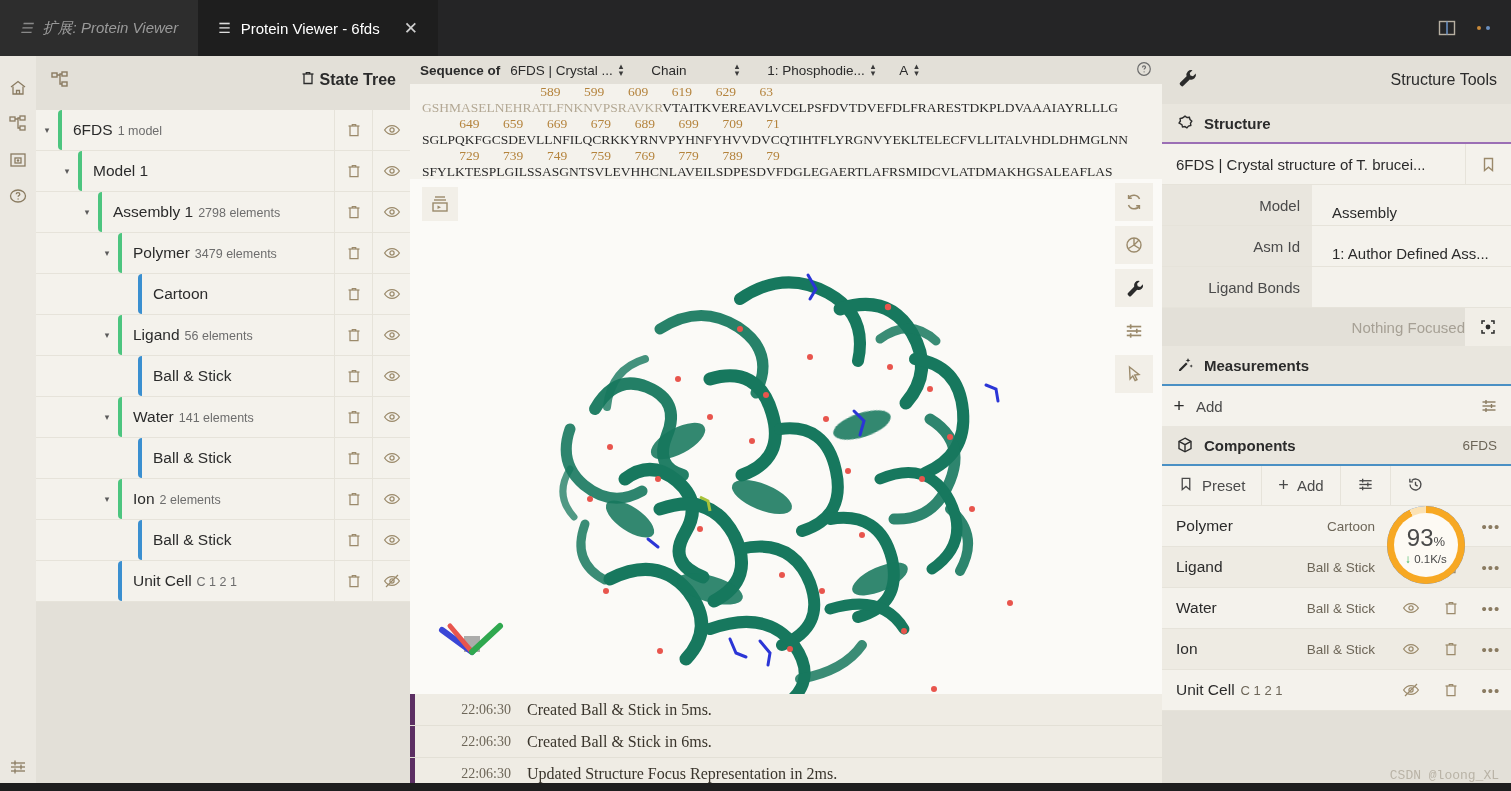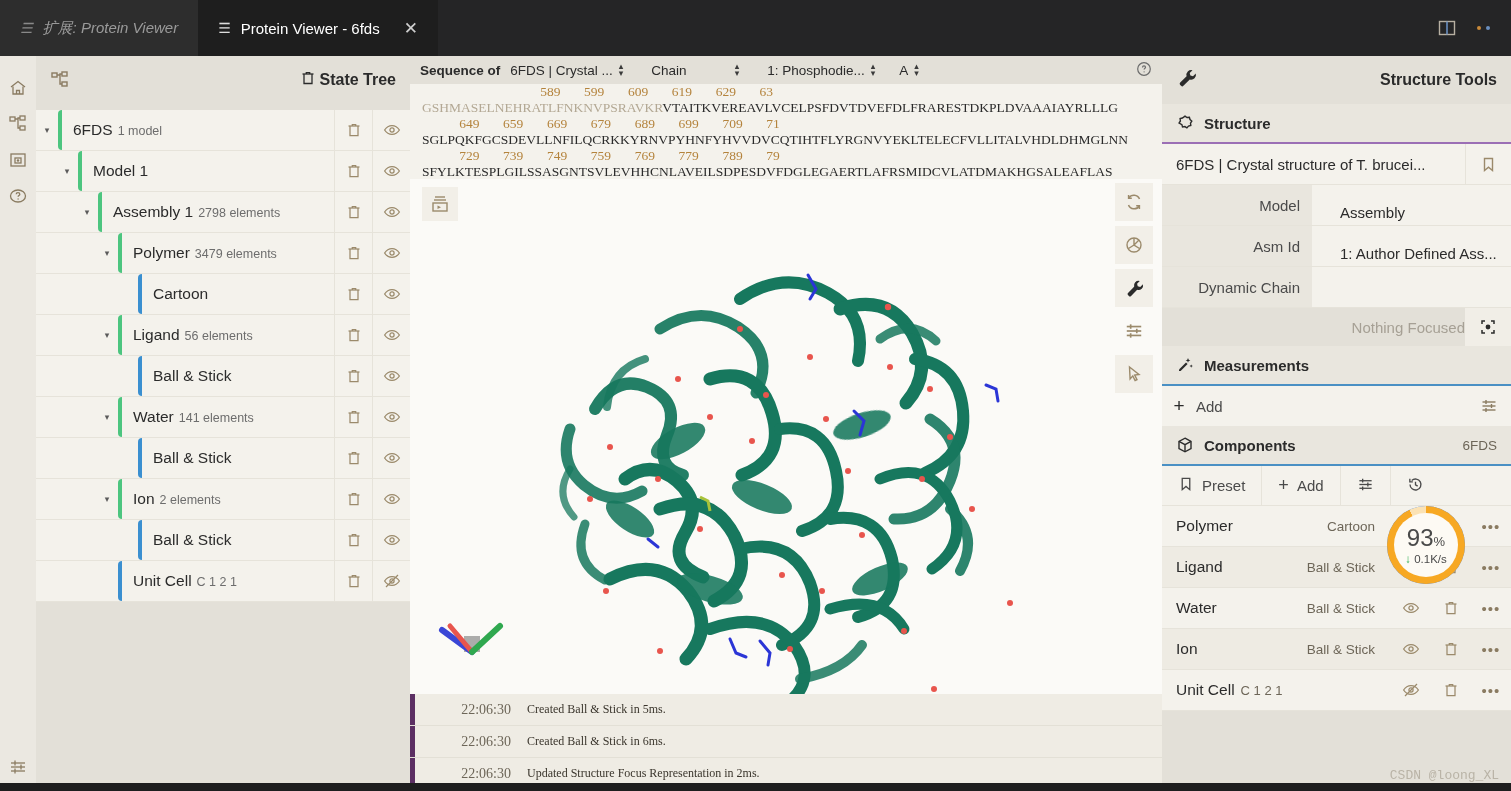--- a/index.html
+++ b/index.html
@@ -62,35 +62,35 @@
   .vp-tools { position:absolute; right:9px; top:4px; display:flex; flex-direction:column; gap:5px; }
   .vp-tool { width:38px; height:38px; background:#f2efe8; display:flex; align-items:center; justify-content:center; color:#9b8a6b; }
   .vp-tool.active { color:#2b2b2b; }
   .vp-tool.plain { background:transparent; }
   .axes { position:absolute; left:24px; bottom:22px; width:76px; height:56px; }
 
   .logpanel { position:absolute; left:0; bottom:0; width:752px; height:97px; background:#efece4; overflow:hidden; }
   .log-row { height:32px; display:flex; align-items:center; border-bottom:1px solid #e3e0d6; font-family:"Liberation Serif", serif; }
   .log-row .bar { width:5px; align-self:stretch; background:#5c2f63; flex:none; }
   .log-row .ts { width:112px; text-align:right; padding-right:16px; font-size:14px; color:#6d6658; }
-  .log-row .msg { font-size:12px; color:#3a352c; }
+  .log-row .msg { font-size:16px; color:#3a352c; }
 
   
   .rightpanel { position:absolute; left:1162px; top:56px; width:349px; height:735px; background:#e3e0d8; overflow:hidden; }
   .rp-header { height:48px; display:flex; align-items:center; padding:0 14px; background:#e3e0d8; }
   .rp-header .hdr-left { color:#2b2b2b; }
-  .rp-header .hdr-title { margin-left:auto; font-weight:bold; font-size:16px; }
+  .rp-header .hdr-title { margin-left:auto; font-weight:normal; font-size:16px; }
   .section-bar { height:38px; display:flex; align-items:center; gap:10px; padding:0 14px; background:#e9e6de; font-weight:bold; font-size:15px; }
   .section-bar .sec-ico { color:#2b2b2b; display:flex; }
   .section-bar .sec-right { margin-left:auto; font-weight:normal; font-size:13.5px; color:#6d6658; }
   .rule-purple { height:2px; background:#9b6fb5; }
   .rule-blue { height:2px; background:#4a90c4; }
   .rp-row { height:41px; display:flex; align-items:center; background:#f4f2ec; border-bottom:1px solid #e6e3da; font-size:15px; }
   .rp-row .k { width:150px; text-align:right; padding-right:12px; color:#4a4a4a; background:#e9e6de; align-self:stretch; display:flex; align-items:center; justify-content:flex-end; }
-  .rp-row .v { flex:1; padding-left:28px; color:#2b2b2b; white-space:nowrap; overflow:hidden;margin-top:15px; }
+  .rp-row .v { flex:1; padding-left:20px; color:#2b2b2b; white-space:nowrap; overflow:hidden;margin-top:15px; }
   .rp-title-row { height:41px; display:flex; align-items:center; background:#f4f2ec; border-bottom:1px solid #e6e3da; }
   .rp-title-row .t { flex:1; padding-left:14px; font-size:15px; white-space:nowrap; overflow:hidden; }
   .rp-title-row .ic { width:46px; display:flex; align-items:center; justify-content:center; color:#9b8a6b; border-left:1px solid #e6e3da; align-self:stretch; }
   .focus-row { height:38px; display:flex; align-items:center; background:#e3e0d8; }
   .focus-row .ft { flex:1; text-align:right; color:#a6a095; font-size:15px; }
   .focus-row .fi { width:46px; display:flex; align-items:center; justify-content:center; background:#f1eee7; align-self:stretch; color:#2b2b2b; }
   .add-row { height:40px; display:flex; align-items:center; background:#f4f2ec; font-size:15px; color:#4a4a4a; }
   .add-row .plus { width:34px; text-align:center; font-size:19px; color:#2b2b2b; }
   .add-row .sp { margin-left:auto; }
   .add-row .tail { width:44px; display:flex; align-items:center; justify-content:center; color:#8a7b61; }
@@ -665,21 +665,21 @@
     <div id="structure-fields">
         <div class="rp-row">
           <span class="k">Model</span>
           <span class="v">Assembly</span>
         </div>
         <div class="rp-row">
           <span class="k">Asm Id</span>
           <span class="v">1: Author Defined Ass...</span>
         </div>
         <div class="rp-row">
-          <span class="k">Dynamic Chain</span>
+          <span class="k">Ligand Bonds</span>
         </div>
       </div>
     <div class="focus-row">
       <span class="ft">Nothing Focused</span>
       <span class="fi">
         <svg width="18" height="18" viewBox="0 0 18 18" fill="none" stroke="currentColor" stroke-width="1.5">
             <path d="M3 6V3h3M15 6V3h-3M3 12v3h3M15 12v3h-3"></path>
             <circle cx="9" cy="9" r="2.4" fill="currentColor" stroke="none"></circle>
           </svg>
       </span>

